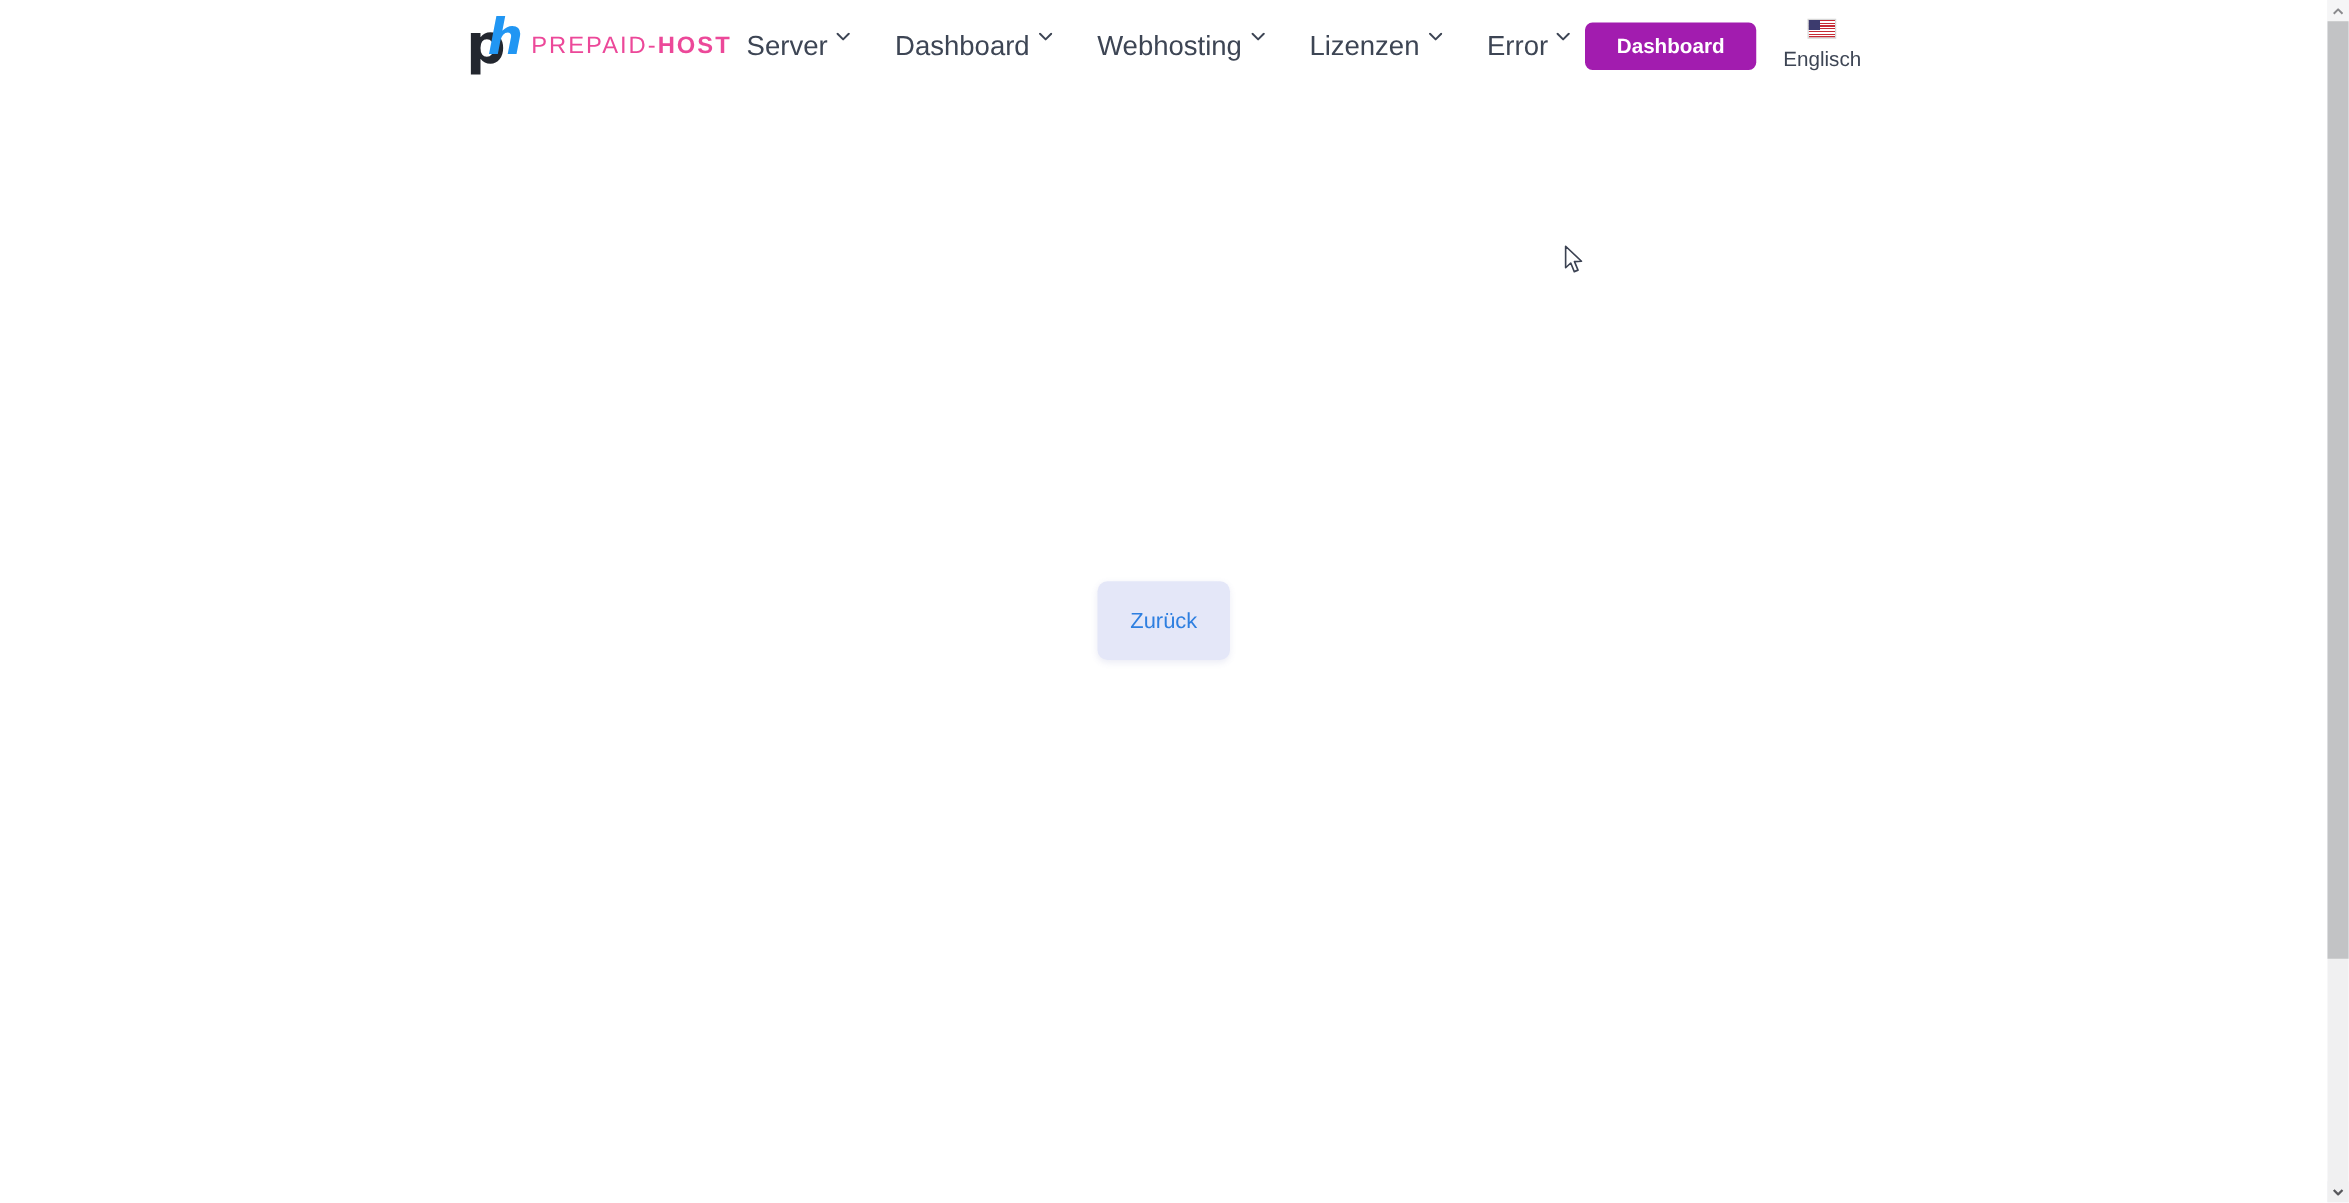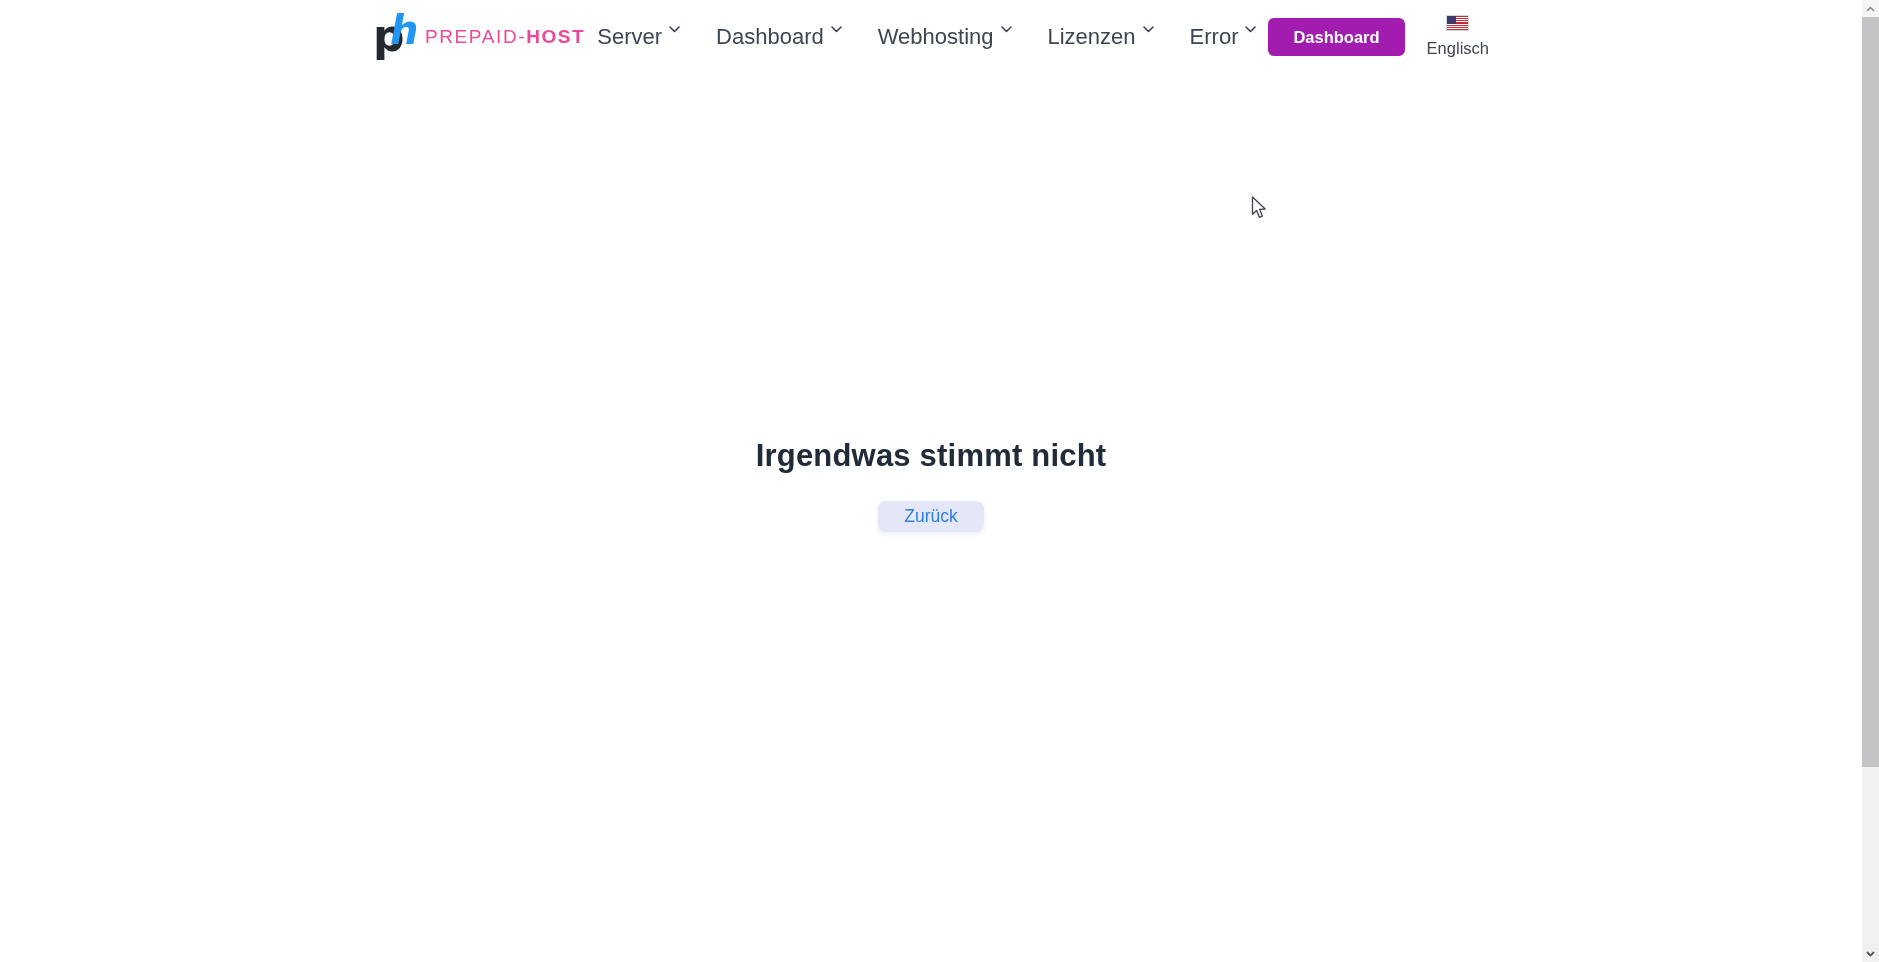--- a/index.html
+++ b/index.html
@@ -104,21 +104,21 @@
     color: #717680;
   }
   .back-btn {
     margin-top: 27px;
     background: #e4e7f8;
     color: #2e7fe0;
     border: none;
     border-radius: 8px;
     font-size: 17.5px;
     font-family: "Liberation Sans", sans-serif;
-    padding: 5px 26px;
+    padding: 21px 26px;
     cursor: pointer;
     box-shadow: 0 2px 5px rgba(100, 110, 180, 0.12);
   }
 
   
   .scrollbar {
     position: absolute; top: 0; right: 0;
     width: 17px; height: 962px;
     background: #f0f0f1;
   }
@@ -199,21 +199,20 @@
         <div class="lang">
           <span class="flag"></span>
           <span class="lang-label">Englisch</span>
         </div>
       </div>
 
     </div>
   </header>
 
   <main class="error-content">
-    <h1 class="error-title">Irgendwas stimmt nicht</h1>
     <button class="back-btn">Zurück</button>
   </main>
 
 </div>
 
 <div class="scrollbar">
   <div class="scroll-arrow up">
     <svg width="9" height="6" viewBox="0 0 9 6">
         <polyline points="1,5 4.5,1.5 8,5" fill="none" stroke="#8a8a8d" stroke-width="1.6" stroke-linejoin="round"></polyline>
       </svg>

